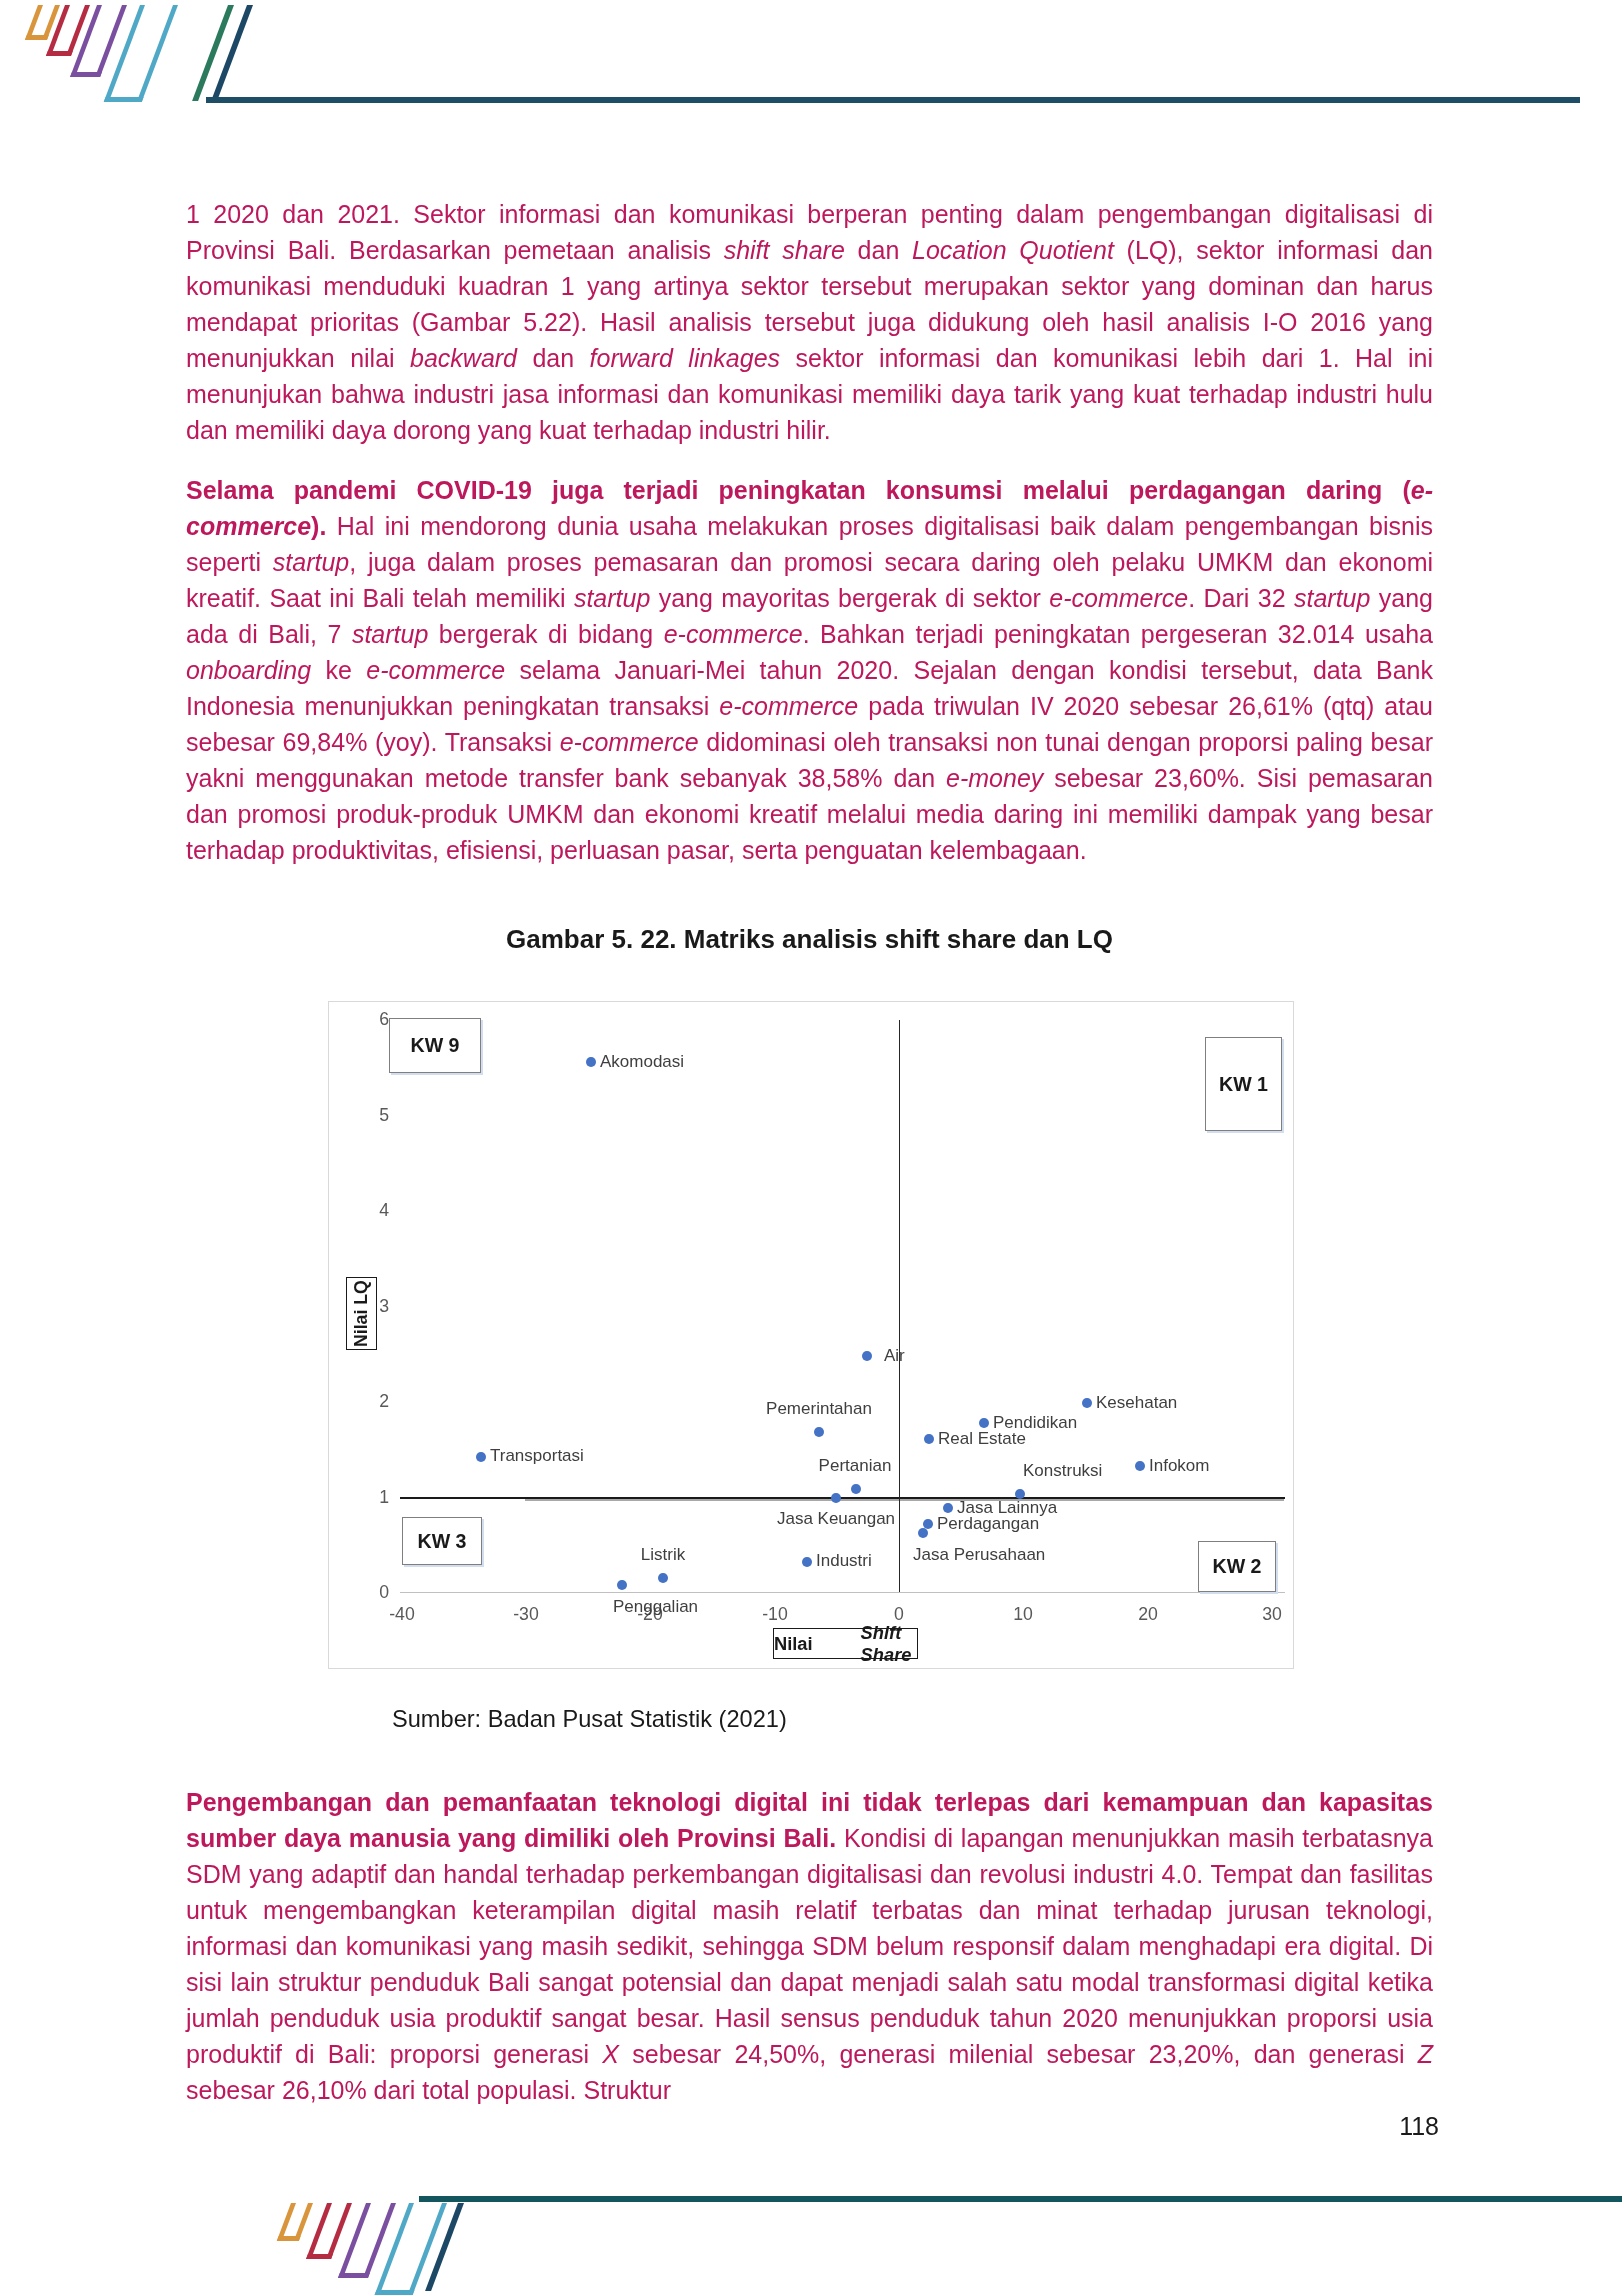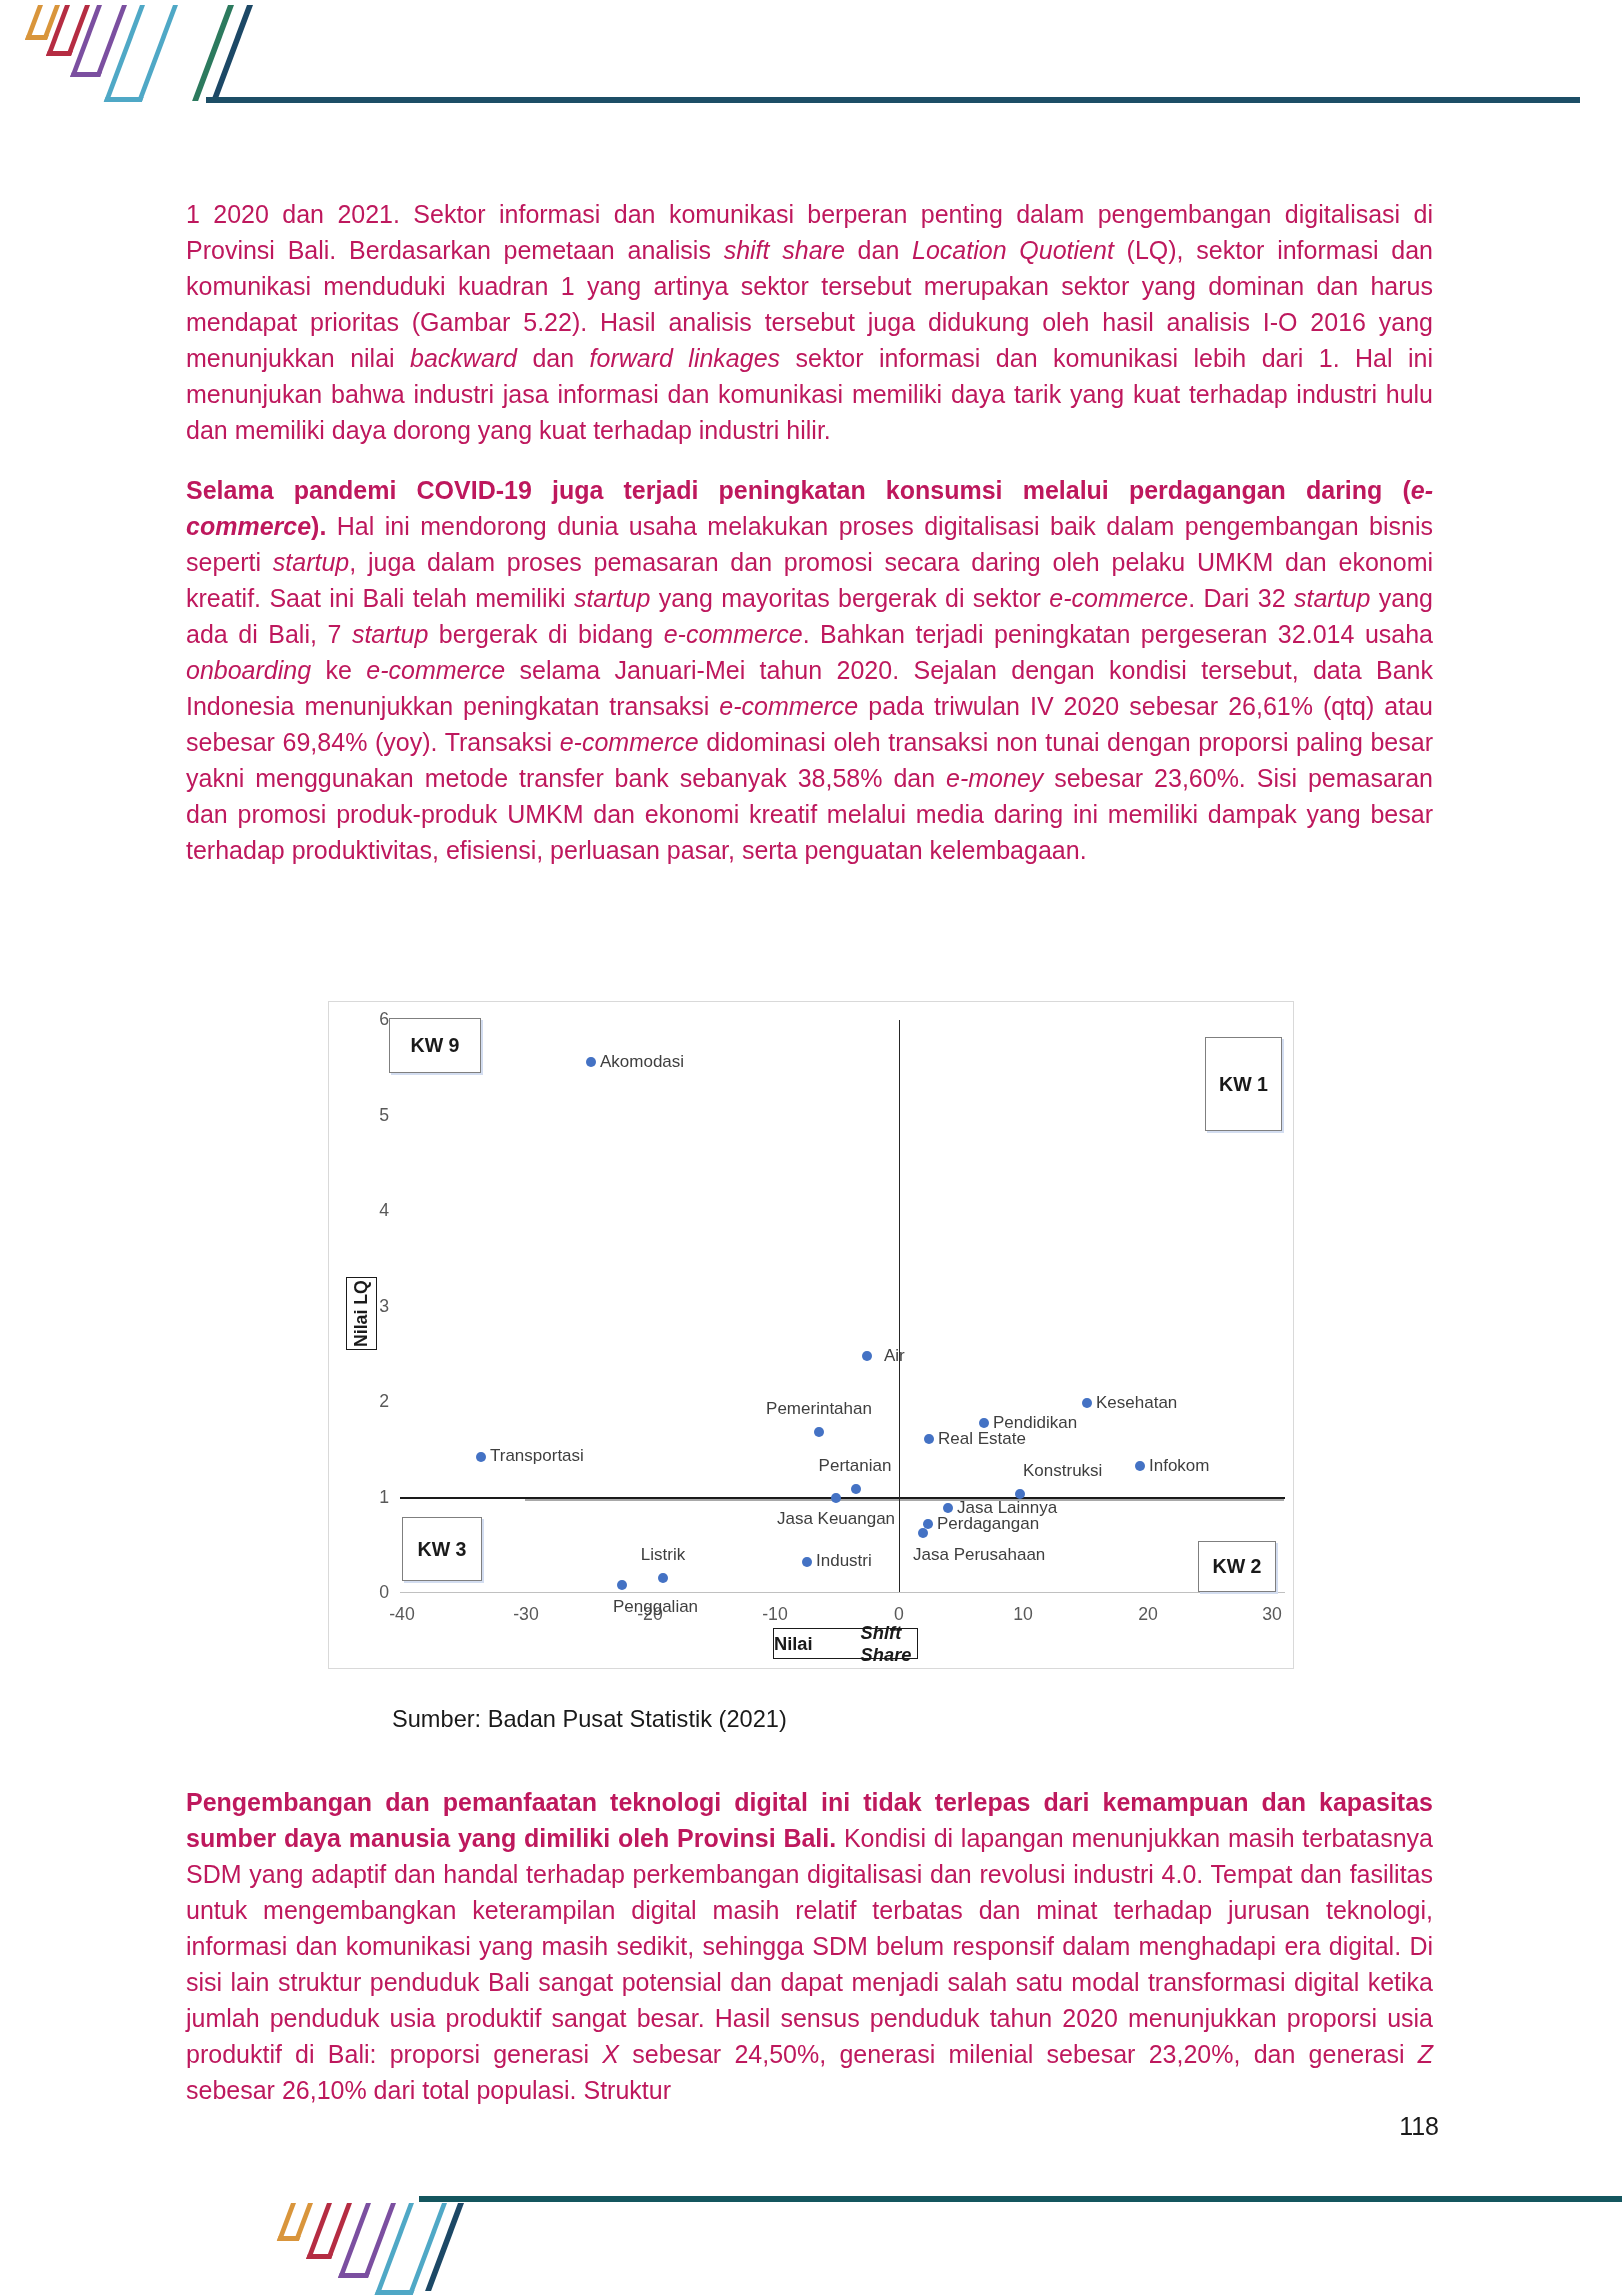--- a/index.html
+++ b/index.html
@@ -50,20 +50,21 @@
         <div class="mark s" style="left: 228px; top: 5.2px; height: 96px; width: 5.9px; background: rgb(44, 122, 94);"></div>
         <div class="mark s" style="left: 247px; top: 5.2px; height: 96px; width: 5.9px; background: rgb(28, 72, 102);"></div>
       </div>
     <div class="rule" id="header-rule" style="left: 206px; top: 97px; width: 1374px; height: 5.9px; background: rgb(29, 78, 102);"></div>
   </header>
 
   <p class="body" style="top:196px;"><span class="run-n">1 2020 dan 2021. Sektor informasi dan komunikasi berperan penting dalam pengembangan digitalisasi di Provinsi Bali. Berdasarkan pemetaan analisis </span><span class="run-i">shift share</span><span class="run-n"> dan </span><span class="run-i">Location Quotient</span><span class="run-n"> (LQ), sektor informasi dan komunikasi menduduki kuadran 1 yang artinya sektor tersebut merupakan sektor yang dominan dan harus mendapat prioritas (Gambar 5.22). Hasil analisis tersebut juga didukung oleh hasil analisis I-O 2016 yang menunjukkan nilai </span><span class="run-i">backward</span><span class="run-n"> dan </span><span class="run-i">forward linkages</span><span class="run-n"> sektor informasi dan komunikasi lebih dari 1. Hal ini menunjukan bahwa industri jasa informasi dan komunikasi memiliki daya tarik yang kuat terhadap industri hulu dan memiliki daya dorong yang kuat terhadap industri hilir.</span></p>
 
   <p class="body" style="top:472px;"><span class="run-b">Selama pandemi COVID-19 juga terjadi peningkatan konsumsi melalui perdagangan daring (</span><span class="run-bi">e-commerce</span><span class="run-b">).</span><span class="run-n"> Hal ini mendorong dunia usaha melakukan proses digitalisasi baik dalam pengembangan bisnis seperti </span><span class="run-i">startup</span><span class="run-n">, juga dalam proses pemasaran dan promosi secara daring oleh pelaku UMKM dan ekonomi kreatif. Saat ini Bali telah memiliki </span><span class="run-i">startup</span><span class="run-n"> yang mayoritas bergerak di sektor </span><span class="run-i">e-commerce</span><span class="run-n">. Dari 32 </span><span class="run-i">startup</span><span class="run-n"> yang ada di Bali, 7 </span><span class="run-i">startup</span><span class="run-n"> bergerak di bidang </span><span class="run-i">e-commerce</span><span class="run-n">. Bahkan terjadi peningkatan pergeseran 32.014 usaha </span><span class="run-i">onboarding</span><span class="run-n"> ke </span><span class="run-i">e-commerce</span><span class="run-n"> selama Januari-Mei tahun 2020. Sejalan dengan kondisi tersebut, data Bank Indonesia menunjukkan peningkatan transaksi </span><span class="run-i">e-commerce</span><span class="run-n"> pada triwulan IV 2020 sebesar 26,61% (qtq) atau sebesar 69,84% (yoy). Transaksi </span><span class="run-i">e-commerce</span><span class="run-n"> didominasi oleh transaksi non tunai dengan proporsi paling besar yakni menggunakan metode transfer bank sebanyak 38,58% dan </span><span class="run-i">e-money</span><span class="run-n"> sebesar 23,60%. Sisi pemasaran dan promosi produk-produk UMKM dan ekonomi kreatif melalui media daring ini memiliki dampak yang besar terhadap produktivitas, efisiensi, perluasan pasar, serta penguatan kelembagaan.</span></p>
 
+  <h3 class="fig-title" style="top:924px;">Gambar 5. 22. Matriks analisis shift share dan LQ</h3>
 
   <figure class="chart" style="left:328px;top:1001px;width:966px;height:668px;margin:0;">
     <div class="plot" id="plot">
         <div class="axisline" style="left: 71px; top: 590px; width: 885px; height: 1.3px; background: rgb(192, 192, 192);"></div>
         <div class="axisline" style="left: 196px; top: 497px; width: 759px; height: 2px; background: rgb(168, 168, 168);"></div>
         <div class="axisline" style="left: 71px; top: 495px; width: 885px; height: 2px; background: rgb(26, 26, 26);"></div>
         <div class="axisline" style="left: 570px; top: 18.3px; width: 1.3px; height: 572px; background: rgb(38, 38, 38);"></div>
         <div class="tick" style="left: 73px; top: 602px; transform: translateX(-50%);">-40</div>
         <div class="tick" style="left: 197px; top: 602px; transform: translateX(-50%);">-30</div>
         <div class="tick" style="left: 321px; top: 602px; transform: translateX(-50%);">-20</div>
@@ -74,21 +75,21 @@
         <div class="tick" style="left: 943px; top: 602px; transform: translateX(-50%);">30</div>
         <div class="tick" style="left: 26px; top: 580px; width: 34px; text-align: right;">0</div>
         <div class="tick" style="left: 26px; top: 485px; width: 34px; text-align: right;">1</div>
         <div class="tick" style="left: 26px; top: 389px; width: 34px; text-align: right;">2</div>
         <div class="tick" style="left: 26px; top: 294px; width: 34px; text-align: right;">3</div>
         <div class="tick" style="left: 26px; top: 198px; width: 34px; text-align: right;">4</div>
         <div class="tick" style="left: 26px; top: 103px; width: 34px; text-align: right;">5</div>
         <div class="tick" style="left: 26px; top: 7.2px; width: 34px; text-align: right;">6</div>
         <div class="kwbox" style="left: 60px; top: 15.7px; width: 92px; height: 55px;">KW 9</div>
         <div class="kwbox" style="left: 876px; top: 35px; width: 77px; height: 94px;">KW 1</div>
-        <div class="kwbox" style="left: 73px; top: 515px; width: 80px; height: 64px;">KW 3</div>
+        <div class="kwbox" style="left: 73px; top: 515px; width: 80px; height: 48px;">KW 3</div>
         <div class="kwbox" style="left: 869px; top: 539px; width: 78px; height: 51px;">KW 2</div>
         <div class="axlabel ylab" style="left: 17px; top: 275px; width: 31px; height: 73px;">Nilai LQ</div>
         <div class="axlabel xlab" style="left: 444px; top: 626px; width: 145px; height: 31px; gap: 48px;">
           <span class="run-b">Nilai </span>
           <span class="run-bi">Shift Share</span>
         </div>
         <div class="pt" style="left: 257px; top: 55px; width: 9.8px; height: 9.8px; background: rgb(68, 114, 196);"></div>
         <div class="ptlab" style="left: 271px; top: 50px;">Akomodasi</div>
         <div class="pt" style="left: 533px; top: 349px; width: 9.8px; height: 9.8px; background: rgb(68, 114, 196);"></div>
         <div class="ptlab" style="left: 547px; top: 344px; margin-left: 8px;">Air</div>

